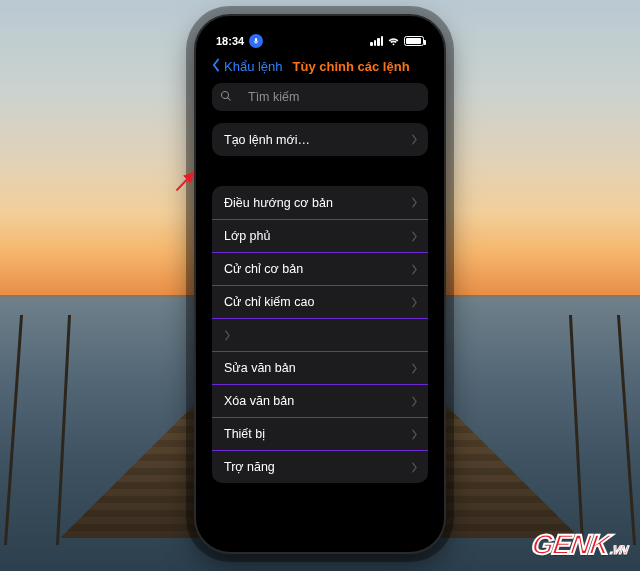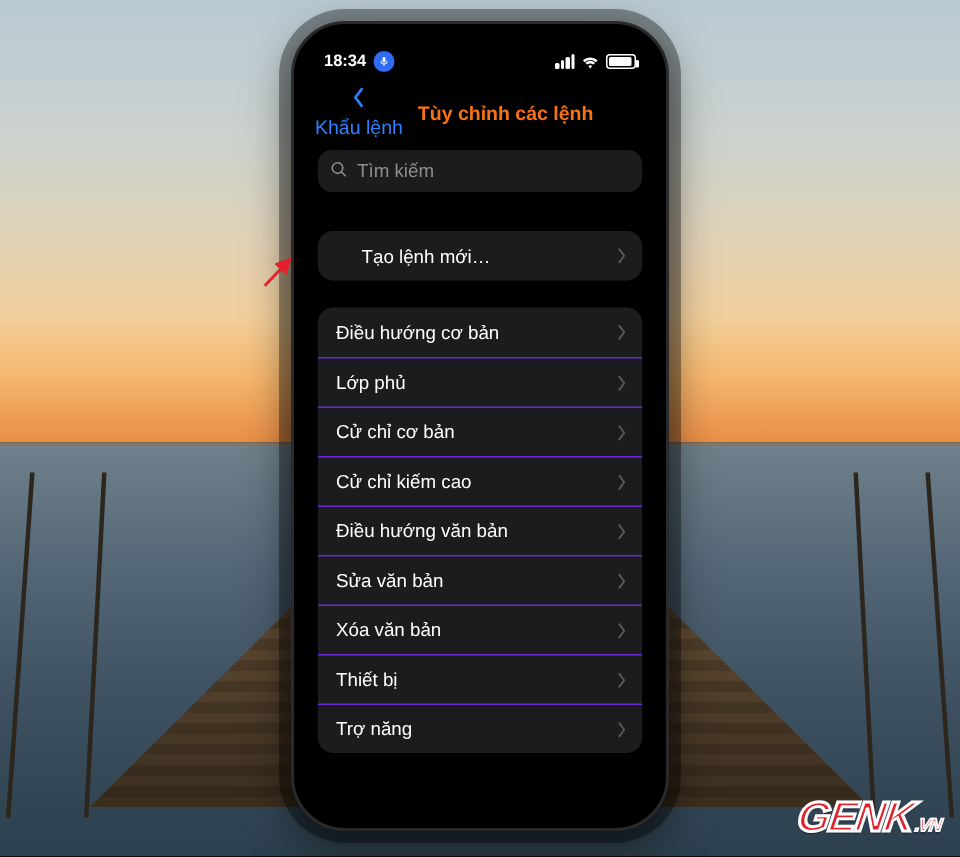--- a/index.html
+++ b/index.html
@@ -128,42 +128,42 @@
   }
   .batt::after{content:"";position:absolute;right:-3px;top:2.5px;width:2px;height:5px;background:#fff;border-radius:0 1px 1px 0;}
   .batt i{position:absolute;left:1px;top:1px;bottom:1px;width:15px;background:#fff;border-radius:1px;}
 
   .navrow{
     display:flex;align-items:center;gap:4px;
     padding:6px 8px 8px;
   }
   .back{
     display:flex;align-items:center;gap:2px;
-    color:#2f80ff;font-size:13px;font-weight:400;flex-direction:column;
+    color:#2f80ff;font-size:13px;font-weight:400;
   }
   .back svg{width:12px;height:14px;fill:#2f80ff;}
   .title{
     font-size:13px;font-weight:600;color:#f97316;
     margin-left:6px;
   }
 
   .content{padding:0 10px 10px;}
   .search{
     position: relative;
     background:#1c1c1e;border-radius:9px;
     height:28px;display:flex;align-items:center;
-    padding:0 8px;gap:6px;color:#8d8d92;font-size:12.5px;
+    padding:0 8px;gap:16px;color:#8d8d92;font-size:12.5px;
   }
   .search svg{width:12px;height:12px;fill:#8d8d92;}
 
   .group{
-    margin-top:18px;
+    margin-top:30px;
     background:#1c1c1e;border-radius:10px;overflow:hidden;
   }
-  .group.first{margin-top:26px;padding-left:17px;}
+  .group.first{margin-top:12px;}
   .row{
     position:relative;
     display:flex;align-items:center;justify-content:space-between;
     padding:9px 10px 9px 12px;
     font-size:12.5px;color:#fff;
     min-height:33px;
   }
   .row+.row{border-top:1px solid #6d28d9;}
   .chev svg{width:7px;height:11px;fill:#5a5a5f;display:block;}
 
@@ -302,21 +302,20 @@
           </div>
           <div class="row">
             <span>Cử chỉ kiếm cao</span>
             <span class="chev">
               <svg viewBox="0 0 12 20">
                 <path d="M3 2l6 8-6 8" fill="none" stroke="#5a5a5f" stroke-width="2.2" stroke-linecap="round" stroke-linejoin="round"></path>
               </svg>
             </span>
           </div>
           <div class="row">
-            <span>Điều hướng văn bản</span>
             <span class="chev">
               <svg viewBox="0 0 12 20">
                 <path d="M3 2l6 8-6 8" fill="none" stroke="#5a5a5f" stroke-width="2.2" stroke-linecap="round" stroke-linejoin="round"></path>
               </svg>
             </span>
           </div>
           <div class="row">
             <span>Sửa văn bản</span>
             <span class="chev">
               <svg viewBox="0 0 12 20">

